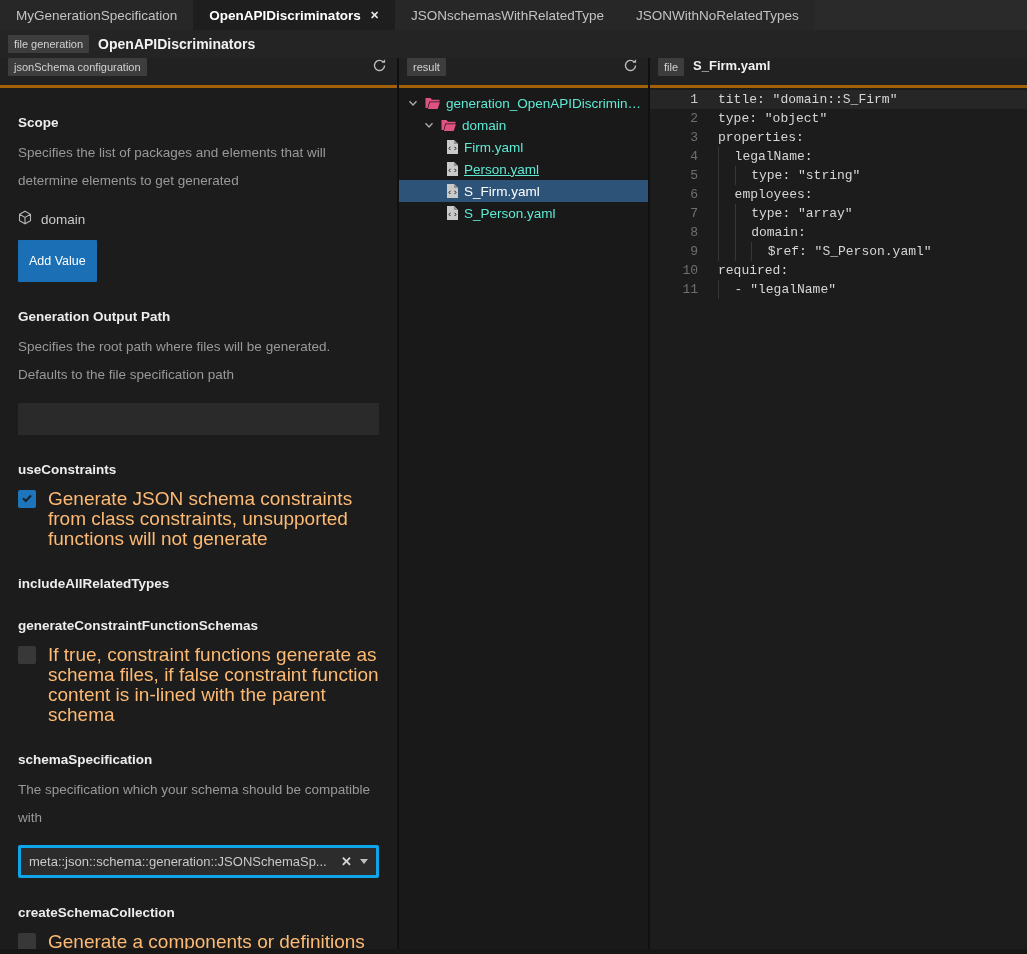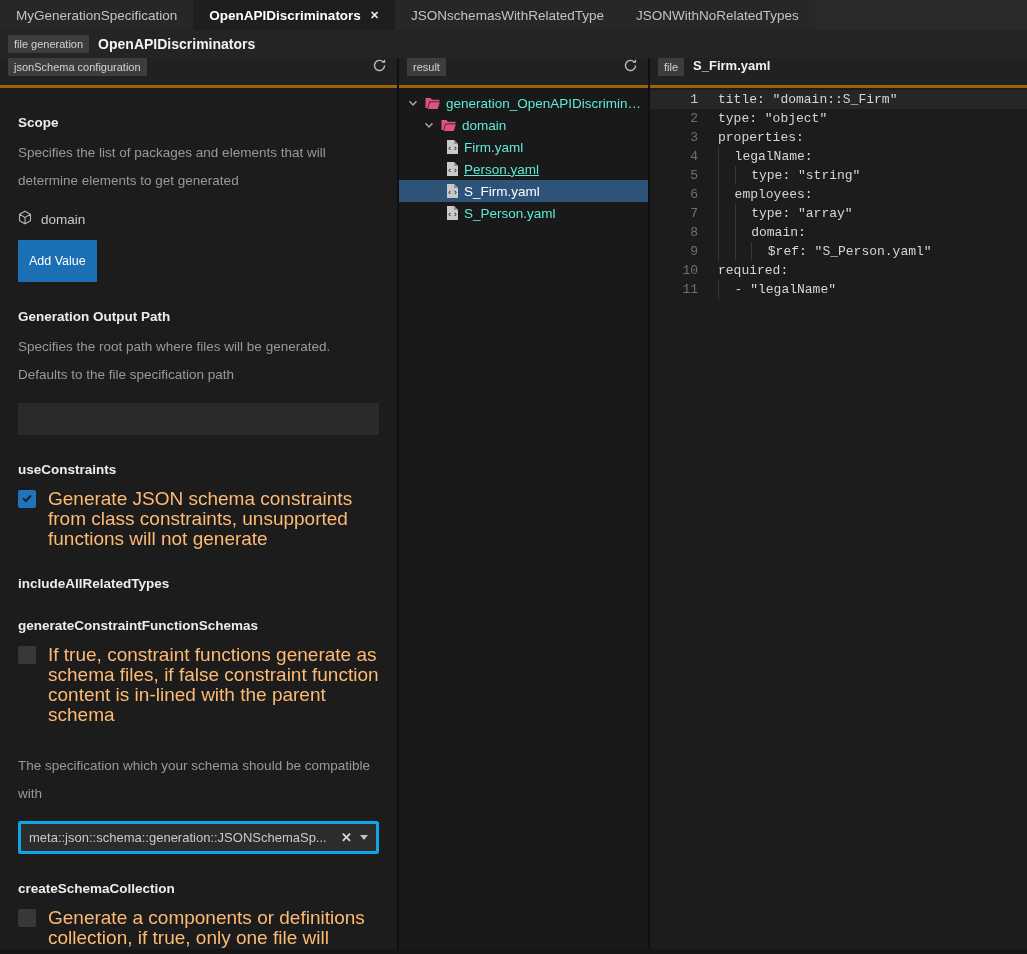--- a/index.html
+++ b/index.html
@@ -150,20 +150,21 @@
         <div class="sec-title">generateConstraintFunctionSchemas</div>
         <div class="check-row">
           <div class="checkbox" data-checked="false">
             
           </div>
           <div class="check-desc">If true, constraint functions generate as schema files, if false constraint function content is in-lined with the parent schema</div>
         </div>
       </div>
 
       <div class="section gap-lg">
+        <div class="sec-title">schemaSpecification</div>
         <div class="sec-desc">The specification which your schema should be compatible with</div>
         <div class="dropdown">
           <span class="val">meta::json::schema::generation::JSONSchemaSp...</span>
           <span class="dd-clear">✕</span>
           <span class="dd-caret"></span>
         </div>
       </div>
 
       <div class="section gap-lg">
         <div class="sec-title">createSchemaCollection</div>

